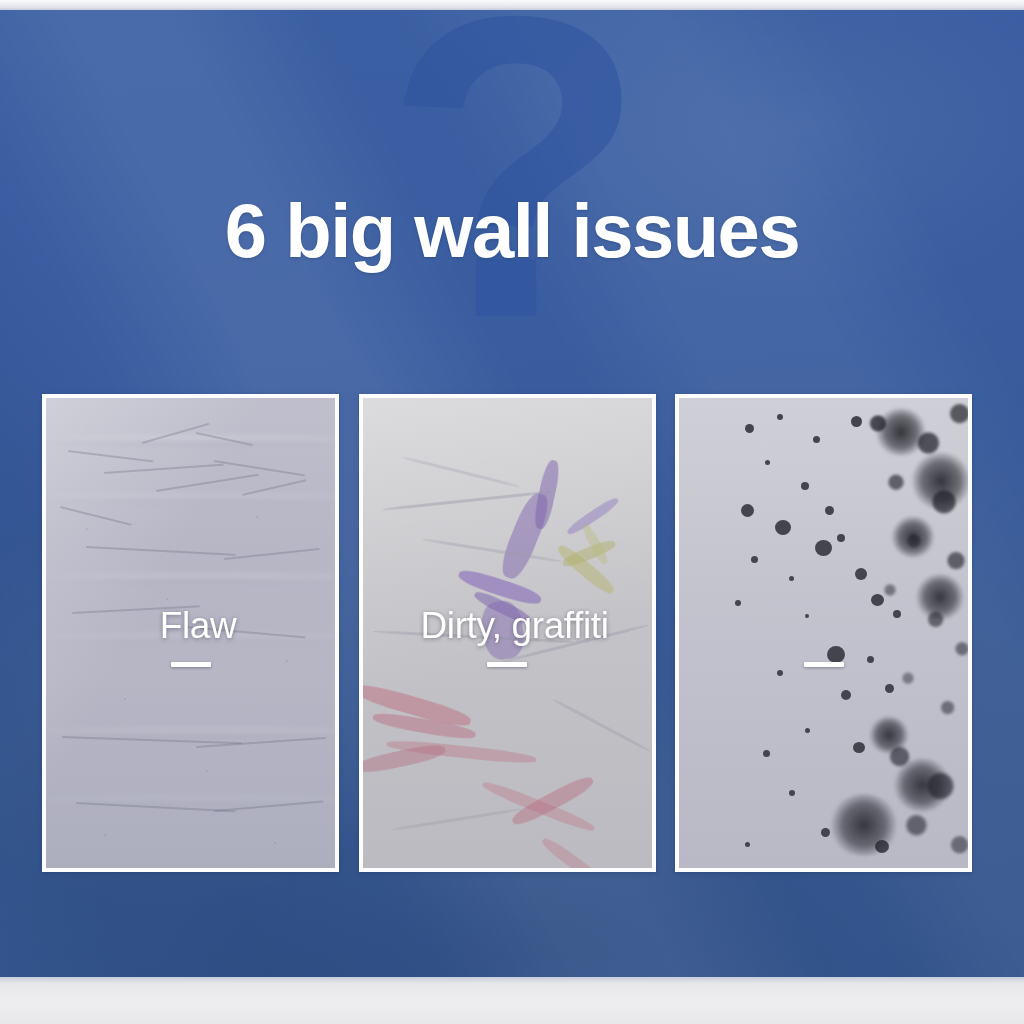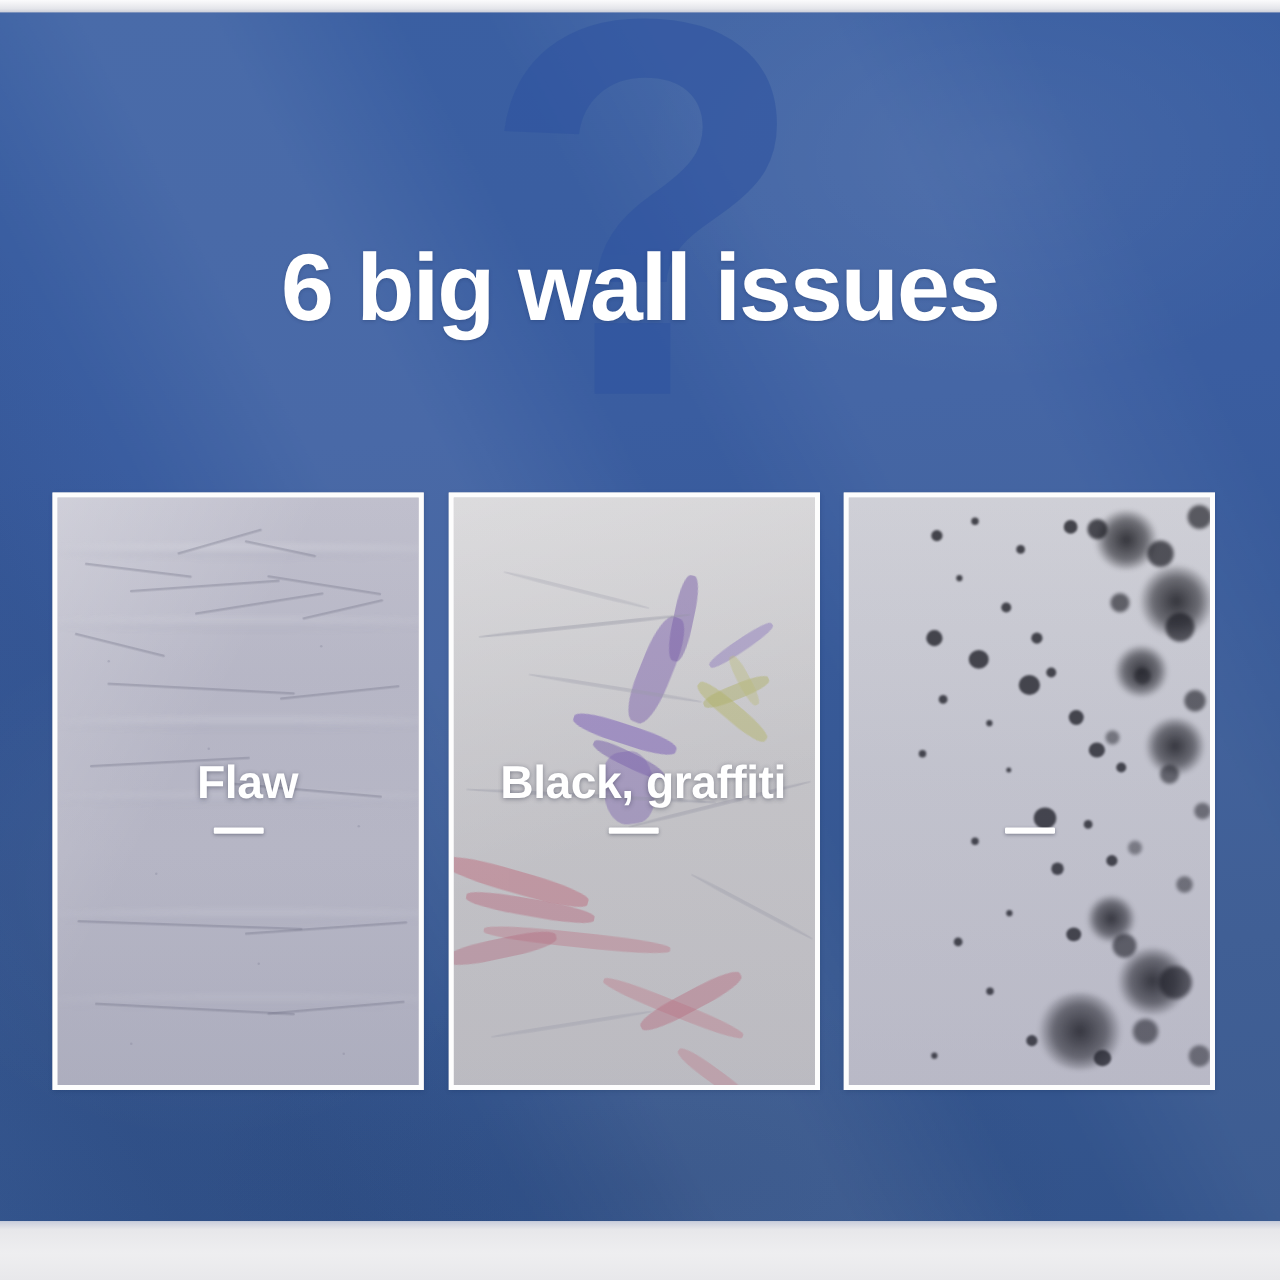--- a/index.html
+++ b/index.html
@@ -222,21 +222,21 @@
   }
 
   
   .caption {
     position:absolute;
     left:15px; right:0;
     top:208px;
     text-align:center;
     color:#ffffff;
     font-size:37px;
-    font-weight:700;
+    font-weight:400;
     letter-spacing:-0.4px;
     line-height:1.1;
     text-shadow:0 1px 4px rgba(35,40,60,0.45);
     white-space:nowrap;
   }
   .caption-rule {
     position:absolute;
     left:50%;
     top:264px;
     width:40px; height:5px;
@@ -328,21 +328,21 @@
 
           <div class="scribble" style="left:20px;  top:110px; width:170px; height:3px; background:#9a9aa6; transform:rotate(-6deg); opacity:.4;"></div>
           <div class="scribble" style="left:60px;  top:140px; width:140px; height:3px; background:#a2a2ae; transform:rotate(9deg); opacity:.35;"></div>
           <div class="scribble" style="left:10px;  top:232px; width:200px; height:3px; background:#9c9ca8; transform:rotate(3deg); opacity:.35;"></div>
           <div class="scribble" style="left:140px; top:262px; width:150px; height:3px; background:#9a9aa6; transform:rotate(-14deg); opacity:.35;"></div>
           <div class="scribble" style="left:40px;  top:58px;  width:120px; height:3px; background:#a4a4b0; transform:rotate(14deg); opacity:.3;"></div>
           <div class="scribble" style="left:190px; top:300px; width:110px; height:3px; background:#9e9eaa; transform:rotate(28deg); opacity:.32;"></div>
           <div class="scribble" style="left:30px;  top:430px; width:130px; height:3px; background:#a0a0ac; transform:rotate(-9deg); opacity:.3;"></div>
         </div>
 
-        <div class="caption">Black, graffiti</div>
+        <div class="caption">Dirty, graffiti</div>
         <div class="caption-rule"></div>
       </div>
 
       <div class="card">
         <div class="card-photo photo-mold">
           <div class="mold-field"></div>
 
           <div class="mold-cluster" style="left:196px; top:10px;  width:52px; height:48px;"></div>
           <div class="mold-cluster" style="left:232px; top:54px;  width:60px; height:58px;"></div>
           <div class="mold-cluster" style="left:212px; top:118px; width:44px; height:42px;"></div>

